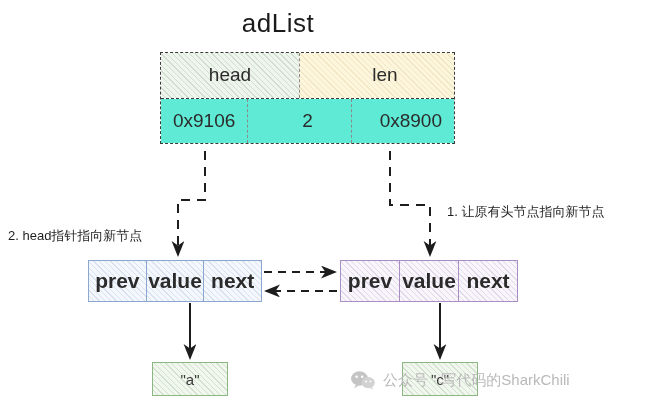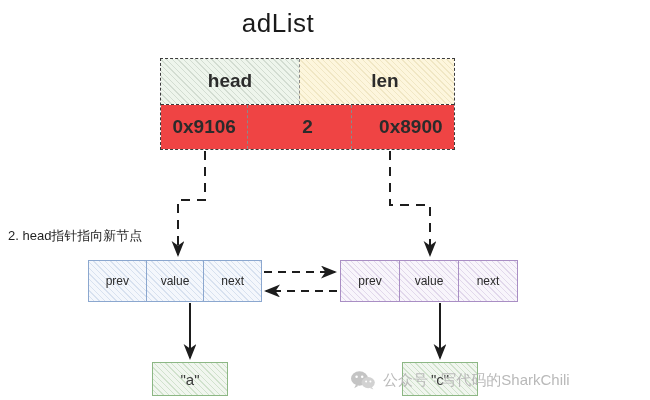--- a/index.html
+++ b/index.html
@@ -32,28 +32,27 @@
     text-align: center;
     font-size: 26px;
     color: #1a1a1a;
     letter-spacing: 0.5px;
   }
 
   
   .struct-table {
     position: absolute;
     left: 160px;
-    top: 58px;
+    top: 52px;
     width: 295px;
     height: 92px;
     border: 1.6px dashed #3b3b3b;
     box-sizing: border-box;
     display: flex;
     flex-direction: column;
-    font-weight: bold;
   }
   .struct-row {
     display: flex;
     flex: 1 1 0;
   }
   .struct-row.top { border-bottom: 1.4px dashed #3b3b3b; }
   .struct-cell {
     flex: 1 1 0;
     display: flex;
     align-items: center;
@@ -76,38 +75,39 @@
        rgba(255,255,255,0) 0px, rgba(255,255,255,0) 3px,
        rgba(210,195,140,0.30) 3px, rgba(210,195,140,0.30) 4px);
   }
   .cell-tail {
     background-color: #f7f7f9;
     background-image: repeating-linear-gradient(45deg,
        rgba(255,255,255,0) 0px, rgba(255,255,255,0) 3px,
        rgba(170,170,185,0.38) 3px, rgba(170,170,185,0.38) 4px);
   }
   .cell-val {
-    background: #ef4444;
+    background: #5eead4;
   }
 
   
   .node {
     position: absolute;
     height: 42px;
     display: flex;
     box-sizing: border-box;
   }
   .node .slot {
     flex: 1 1 0;
     display: flex;
     align-items: center;
     justify-content: center;
-    font-size: 12px;
+    font-size: 21px;
     color: #2b2b2b;
     box-sizing: border-box;
+    font-weight: bold;
   }
   .node-left {
     left: 88px;
     top: 260px;
     width: 174px;
     border: 1.5px solid #8ba7cf;
   }
   .node-left .slot {
     background-color: #f4f7fc;
     background-image: repeating-linear-gradient(45deg,
@@ -212,20 +212,21 @@
       <div class="struct-cell cell-len">len</div>
     </div>
     <div class="struct-row">
       <div class="struct-cell cell-val">0x9106</div>
       <div class="struct-cell cell-val">2</div>
       <div class="struct-cell cell-val">0x8900</div>
     </div>
   </div>
 
   <div class="anno anno-left">2. head指针指向新节点</div>
+  <div class="anno anno-right">1. 让原有头节点指向新节点</div>
 
   <div class="node node-left">
     <div class="slot">prev</div>
     <div class="slot">value</div>
     <div class="slot">next</div>
   </div>
 
   <div class="node node-right">
     <div class="slot">prev</div>
     <div class="slot">value</div>

